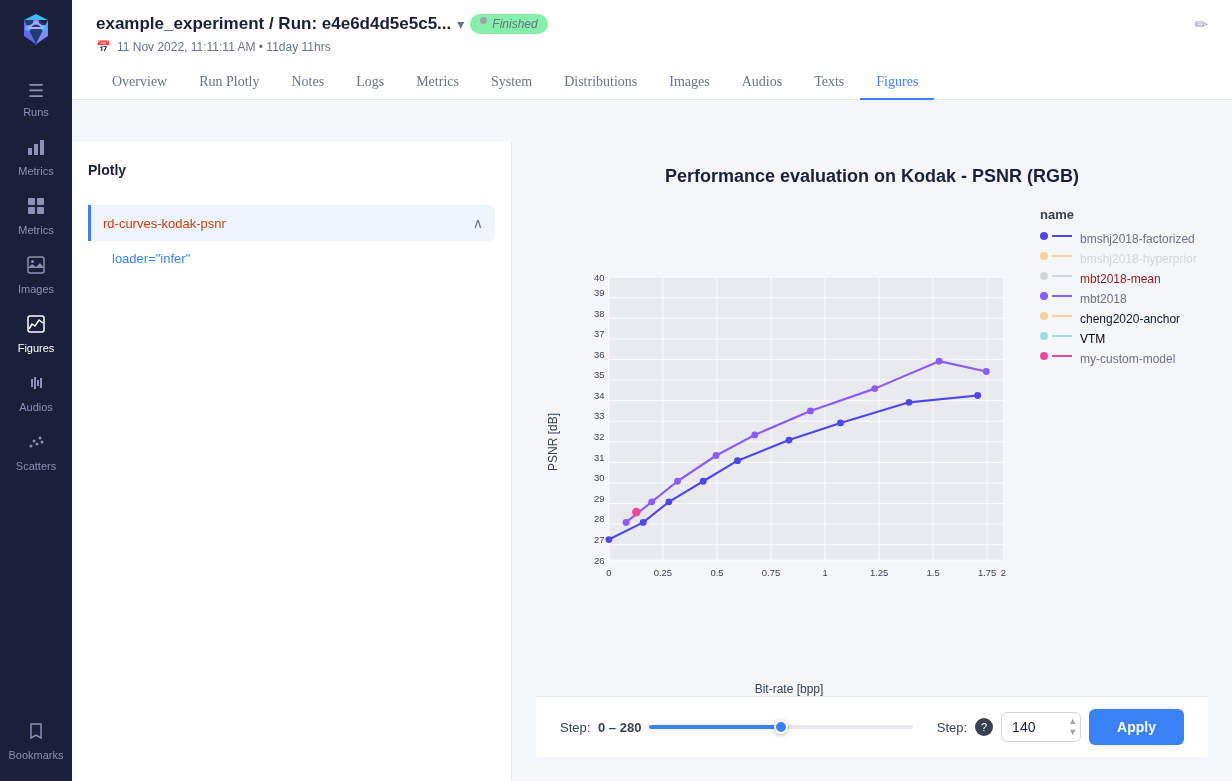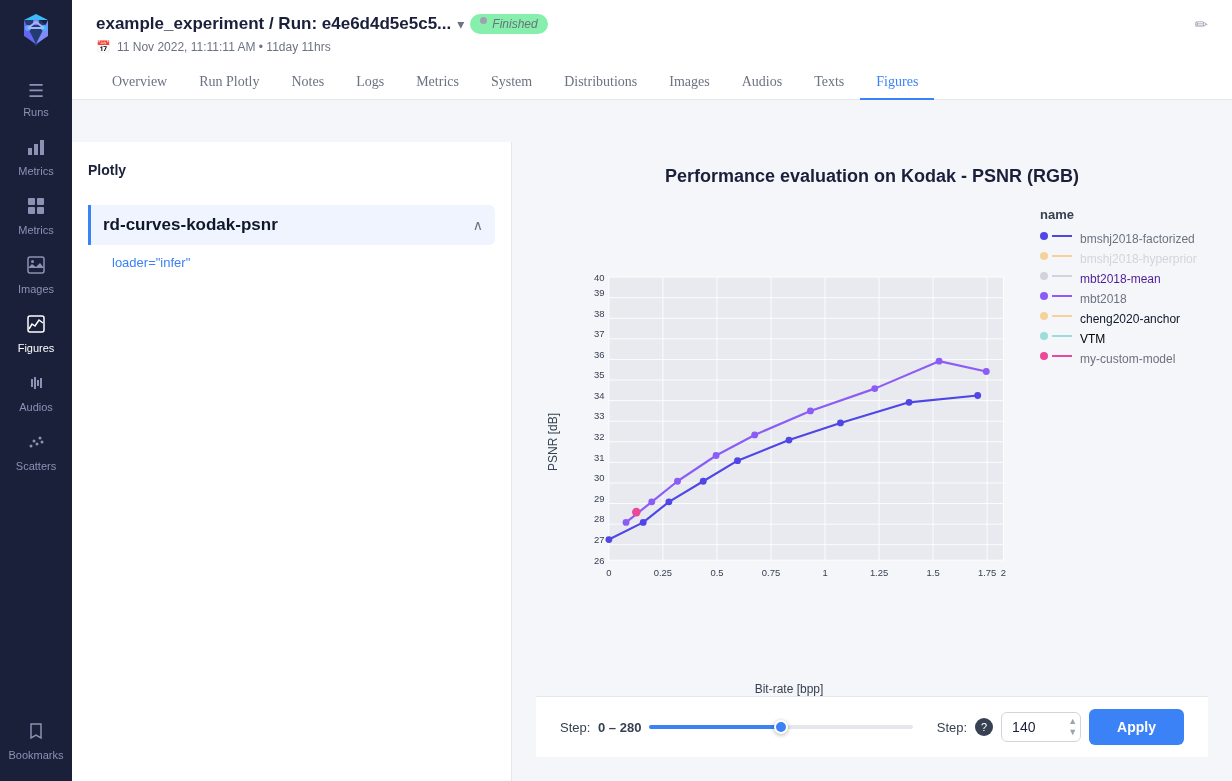--- a/index.html
+++ b/index.html
@@ -121,21 +121,21 @@
       display: flex;
       align-items: center;
       justify-content: space-between;
       padding: 10px 12px;
       border-left: 3px solid #3b82f6;
       background: #f0f4ff;
       border-radius: 0 6px 6px 0;
       cursor: pointer;
       margin-bottom: 2px;
     }
-    .tree-item-label { font-size: 17px; color: #0f172a; font-weight: 700; }
+    .tree-item-label { font-size: 13px; color: #c2410c; font-weight: 400; }
     .tree-chevron { color: #6b7280; font-size: 14px; }
     .tree-child {
       padding: 8px 12px 8px 24px;
       font-size: 13px;
       color: #3b82f6;
       cursor: pointer;
     }
 
     
     .chart-area {
@@ -556,21 +556,21 @@
             </div>
             <span>bmshj2018-factorized</span>
           </div>
           <div class="legend-item" style="color:#d1d5db">
             <div style="display:flex;align-items:center;gap:4px;">
               <div class="legend-dot" style="background:#f59e0b;opacity:0.4"></div>
               <div style="width:20px;height:2px;background:#f59e0b;opacity:0.4;"></div>
             </div>
             <span>bmshj2018-hyperprior</span>
           </div>
-          <div class="legend-item" style="color:#4c1d95">
+          <div class="legend-item" style="color:#7f1d1d">
             <div style="display:flex;align-items:center;gap:4px;">
               <div class="legend-dot" style="background:#9ca3af;opacity:0.4"></div>
               <div style="width:20px;height:2px;background:#9ca3af;opacity:0.4;"></div>
             </div>
             <span>mbt2018-mean</span>
           </div>
           <div class="legend-item">
             <div style="display:flex;align-items:center;gap:4px;">
               <div class="legend-dot" style="background:#8b5cf6"></div>
               <div style="width:20px;height:2px;background:#8b5cf6;"></div>

